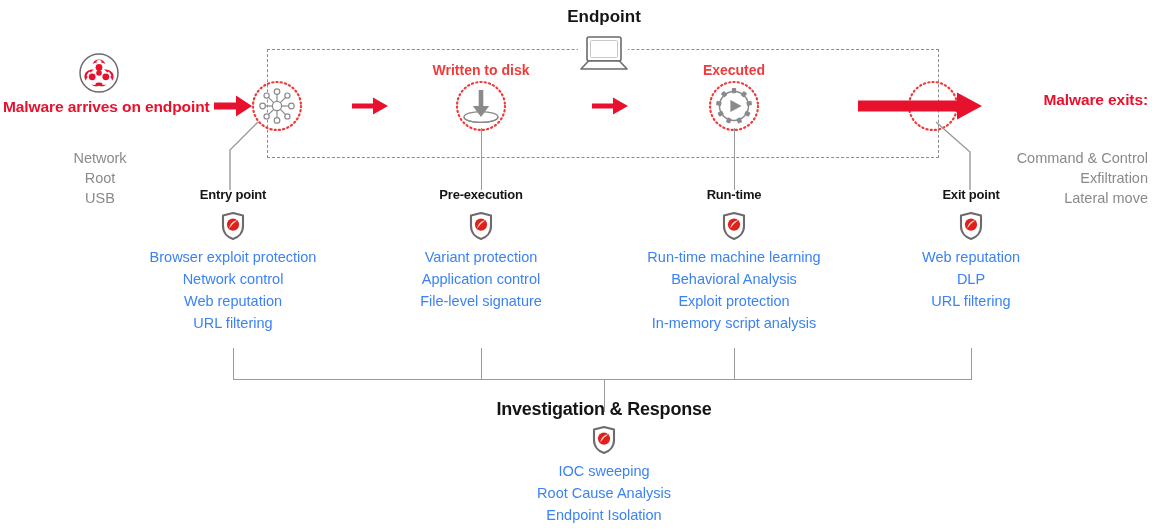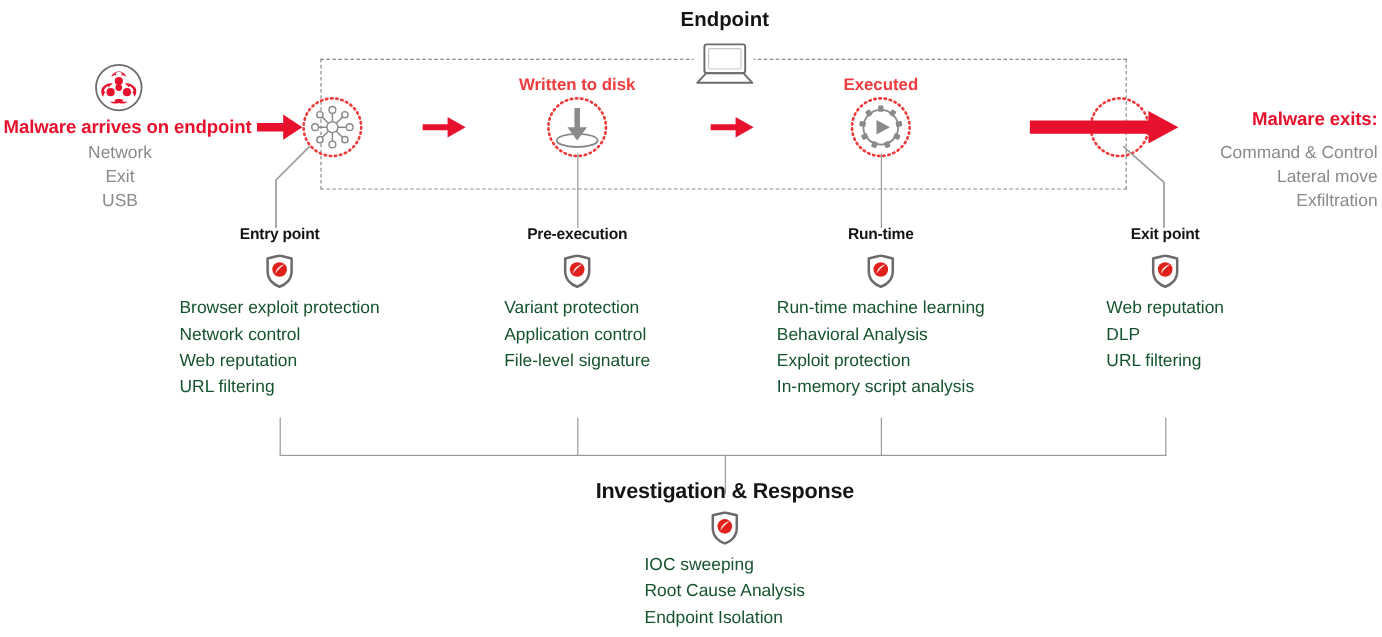--- a/index.html
+++ b/index.html
@@ -33,39 +33,41 @@
     color: #ef3b3b;
     font-weight: bold;
     font-size: 14px;
     white-space: nowrap;
   }
   .gray-sub {
     color: #8a8a8a;
     font-size: 14.5px;
     line-height: 20px;
     white-space: nowrap;
+    margin-top: 30px;
   }
   .col-title {
     color: #151515;
     font-weight: bold;
     font-size: 13px;
     white-space: nowrap;
     letter-spacing: -0.2px;
   }
   .endpoint-title {
     color: #151515;
     font-weight: bold;
     font-size: 17px;
     white-space: nowrap;
   }
   .feat-list {
-    color: #14532d;
+    color: #3b82f6;
     font-size: 14.5px;
     line-height: 22px;
     white-space: nowrap;
+    text-align: center;
   }
   .center-x { transform: translateX(-50%); }
 
   
   .dashed-box {
     border: 1.6px dashed #8c8c8c;
     box-sizing: border-box;
     background: transparent;
   }
   .vline { width: 1.4px; background: #9a9a9a; }
@@ -106,21 +108,21 @@
         <circle cx="23" cy="23" r="2.8"></circle>
         <path d="M15.5 34.5c2.2 2 5.2 2.2 7.5 1.3 2.3.9 5.3.7 7.5-1.3-1.4.5-3 .5-4.4.1l.3-1.4c-.9-.5-2-.7-2.7-.7h-1.4c-.7 0-1.8.2-2.7.7l.3 1.4c-1.4.4-3 .4-4.4-.1z"></path>
       </g>
     </svg>
   </div>
 
   <div class="abs red-head" style="left:3px; top:98px;">Malware arrives on endpoint</div>
 
   <div class="abs gray-sub" style="left:100px; top:118px; transform:translateX(-50%); text-align:center;">
     <div>Network</div>
-    <div>Exit</div>
+    <div>Root</div>
     <div>USB</div>
   </div>
 
   <div class="icon-wrap" style="left:214px; top:92px;">
     <svg width="40" height="28" viewBox="0 0 40 28">
       <path d="M0 10.5 h22 v-7 L38 14 L22 24.5 v-7 H0 Z" fill="#e8112d"></path>
     </svg>
   </div>
 
   <div class="icon-wrap" style="left:250px; top:79px;">
@@ -221,22 +223,22 @@
     <svg width="132" height="54" viewBox="0 0 132 54">
       <circle cx="75" cy="27" r="24" fill="none" stroke="#ef3b3b" stroke-width="2.2" stroke-dasharray="1.2 3.1" stroke-linecap="round"></circle>
       <path d="M0 21.5 h99 v-8 L124 27 L99 40.5 v-8 H0 Z" fill="#e8112d"></path>
     </svg>
   </div>
 
   <div class="abs red-head" style="left:1148px; top:91px; transform:translateX(-100%);">Malware exits:</div>
 
   <div class="abs gray-sub" style="left:1148px; top:118px; transform:translateX(-100%); text-align:right;">
     <div>Command &amp; Control</div>
+    <div>Exfiltration</div>
     <div>Lateral move</div>
-    <div>Exfiltration</div>
   </div>
 
   <div class="icon-wrap" style="left:206px; top:120px;">
     <svg width="60" height="72" viewBox="0 0 60 72">
       <path d="M52 2 L24 30 L24 70" fill="none" stroke="#9a9a9a" stroke-width="1.4"></path>
     </svg>
   </div>
 
   <div class="abs vline" style="left:481px; top:128px; height:62px;"></div>
 

